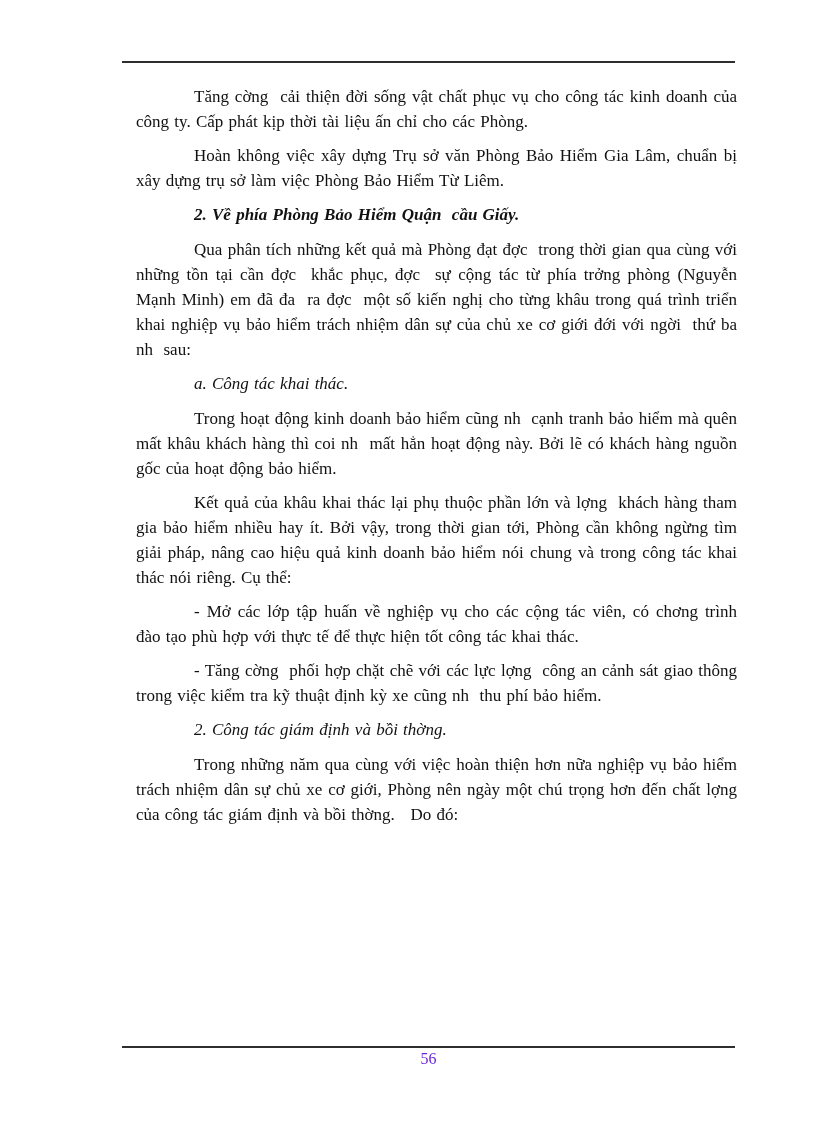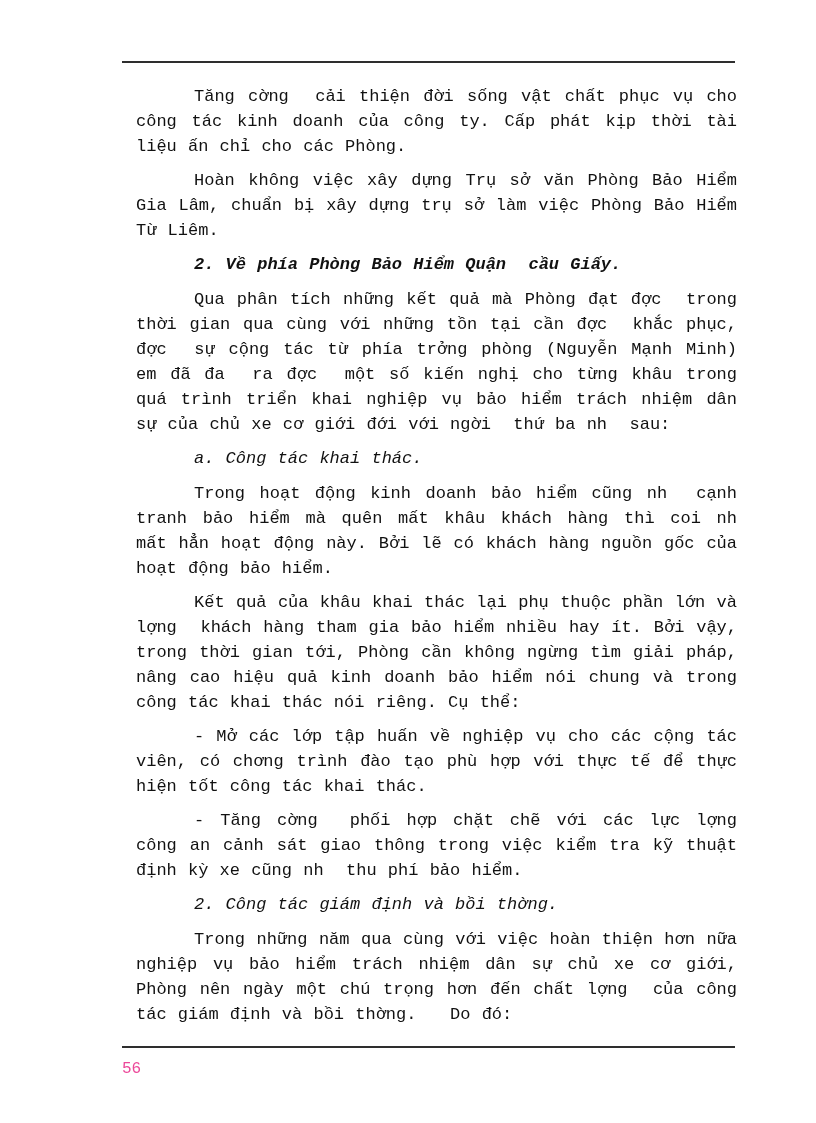--- a/index.html
+++ b/index.html
@@ -6,21 +6,21 @@
     margin: 0;
     padding: 0;
     background: #ffffff;
   }
   .page {
     position: relative;
     width: 816px;
     height: 1123px;
     background: #ffffff;
     color: #111111;
-    font-family: Liberation Mono, monospace;
+    font-family: Liberation Serif, serif;
     overflow: hidden;
   }
   .header-divider {
     position: absolute;
     top: 61px;
     left: 122px;
     width: 613px;
     border-top: 2px solid #2e2e2e;
   }
   .doc-body {
@@ -55,23 +55,24 @@
   .footer {
     position: absolute;
     top: 1046px;
     left: 122px;
     width: 613px;
   }
   .footer-divider {
     border-top: 2px solid #2e2e2e;
   }
   .page-number {
-    margin-top: 12px;
+    margin-top: 2px;
+    text-align: center;
     font-size: 16px;
-    color: #ec4899;
+    color: #6d28d9;
   }
 </style>
 </head>
 <body>
 
 <div class="page">
 
   <div class="header-divider"></div>
 
   <div class="doc-body">

